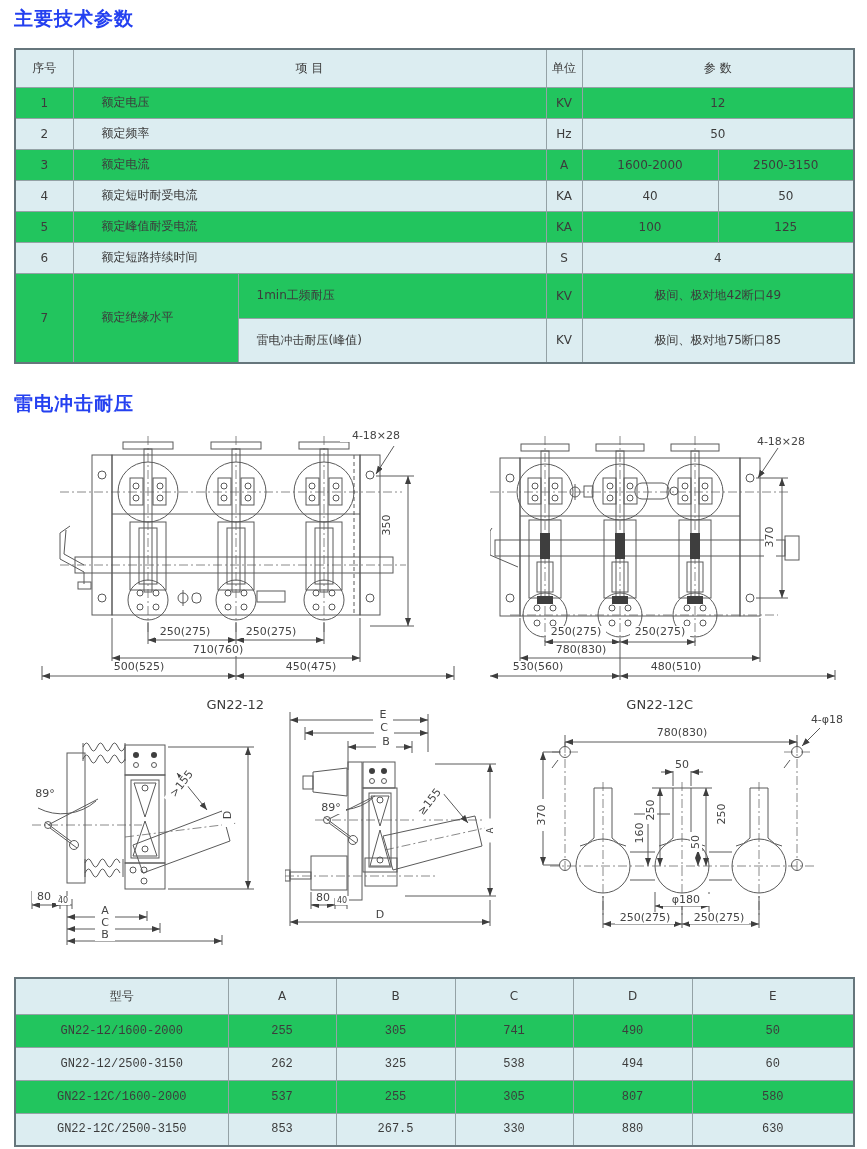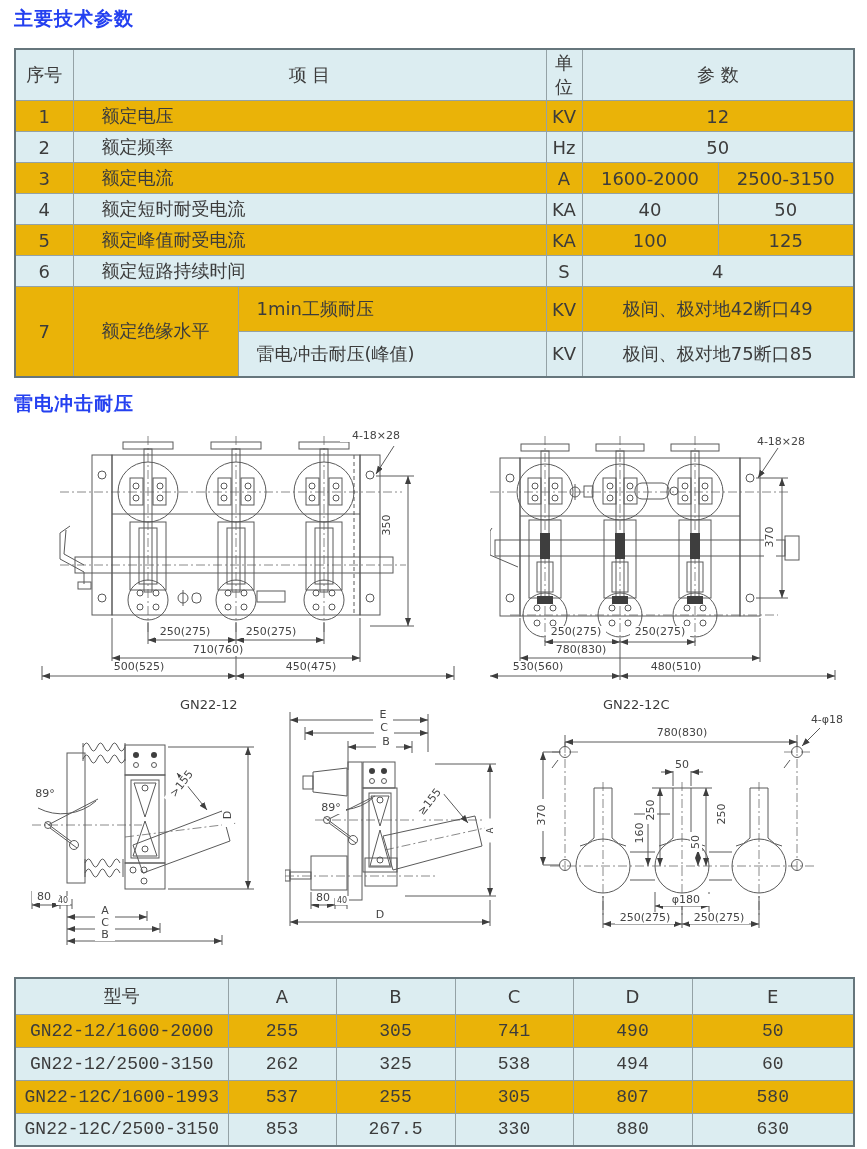--- a/index.html
+++ b/index.html
@@ -1,33 +1,33 @@
 <!DOCTYPE html>
 <html><head>
 <meta charset="utf-8">
 <style>
   html,body{margin:0;padding:0;background:#fff;}
   .page{position:relative;width:867px;height:1149px;background:#fff;overflow:hidden;
         font-family:"DejaVu Sans","Liberation Sans",sans-serif;color:#3c3c3c;}
   .title{position:absolute;left:14px;font-size:19px;font-weight:bold;color:#2440f0;letter-spacing:1px;margin:0;}
   .t1{top:6px;} .t2{top:391px;}
-  table{position:absolute;border-collapse:collapse;table-layout:fixed;background:#eab308;
-        border:2px solid #66767c;font-size:18px;}
+  table{position:absolute;border-collapse:collapse;table-layout:fixed;background:#22c55e;
+        border:2px solid #66767c;font-size:12px;}
   .ptable{left:14px;top:48px;width:839px;}
   .dtable{left:14px;top:977px;width:839px;}
   th,td{border:1px solid #94a2a6;font-weight:normal;overflow:hidden;}
   .c{text-align:center;}
   .item{text-align:left;padding-left:28px;}
   .item2{text-align:left;padding-left:18px;}
   tr{height:31px;} .hrow{height:38px;} .hrow2{height:36px;} .sub{height:45px;} .drow{height:33px;font-family:Liberation Mono, monospace;}
   tr.alt>td,tr.alt>th{background:#dcedf1;}
   .draw{position:absolute;}
   .dim{position:absolute;font-size:11px;line-height:12px;color:#444;text-align:center;
        background:#fff;white-space:nowrap;}
-  .cap{position:absolute;font-size:13px;line-height:14px;color:#3c3c3c;text-align:left;white-space:nowrap;}
+  .cap{position:absolute;font-size:13px;line-height:14px;color:#3c3c3c;text-align:right;white-space:nowrap;}
   .rot{transform:rotate(-90deg);transform-origin:center;}
   .diag{transform:rotate(-52deg);transform-origin:center;}
   .sm{font-size:8px;line-height:9px;}
   svg line,svg path,svg rect,svg circle,svg polygon{fill:none;stroke:#5a5a5a;stroke-width:1;}
   svg .fil{fill:#3e3e3e;stroke:none;}
   svg .cl{stroke-dasharray:9 3 2 3;stroke:#8a8a8a;}
   svg .dsh{stroke-dasharray:4 3;}
 </style>
 </head>
 <body>
@@ -552,21 +552,21 @@
     </tr>
     <tr class="drow alt">
       <td class="c">GN22-12/2500-3150</td>
       <td class="c">262</td>
       <td class="c">325</td>
       <td class="c">538</td>
       <td class="c">494</td>
       <td class="c">60</td>
     </tr>
     <tr class="drow">
-      <td class="c">GN22-12C/1600-1993</td>
+      <td class="c">GN22-12C/1600-2000</td>
       <td class="c">537</td>
       <td class="c">255</td>
       <td class="c">305</td>
       <td class="c">807</td>
       <td class="c">580</td>
     </tr>
     <tr class="drow alt">
       <td class="c">GN22-12C/2500-3150</td>
       <td class="c">853</td>
       <td class="c">267.5</td>

